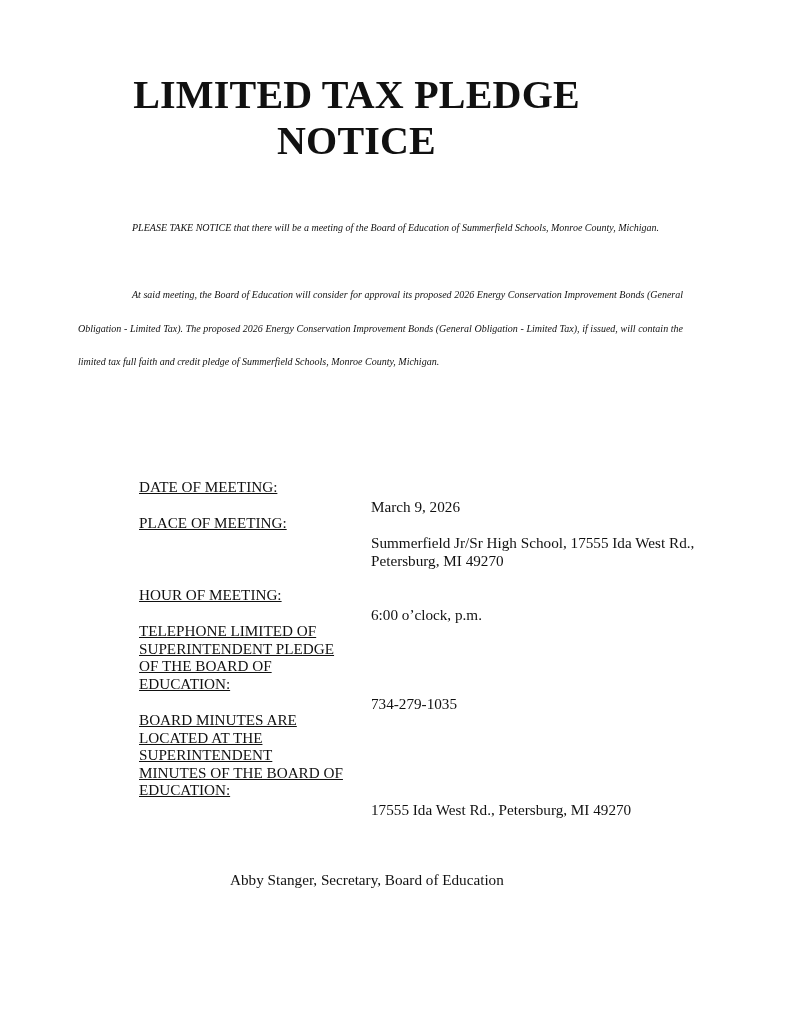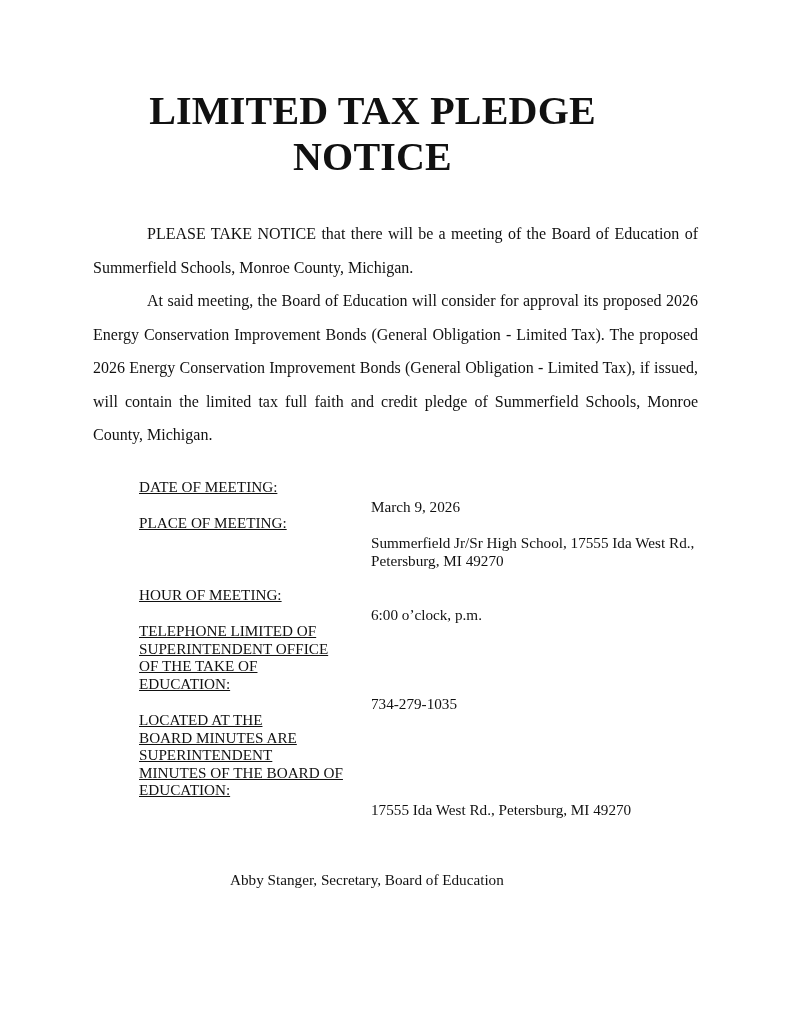--- a/index.html
+++ b/index.html
@@ -2,29 +2,30 @@
 <html><head>
 <meta charset="utf-8">
 <style>
   html, body { margin: 0; padding: 0; background: #ffffff; }
   body {
     width: 791px; height: 1024px; position: relative; overflow: hidden;
     font-family: "Liberation Serif", "DejaVu Serif", serif; color: #111111;
   }
   .title {
     position: absolute; left: 0; width: 713px; text-align: center;
-    font-weight: bold; font-size: 40px; line-height: 46px; margin: 16px;
+    font-weight: bold; font-size: 40px; line-height: 46px; margin: 0;
     letter-spacing: 0.2px;
   }
   .title1 { top: 72px; }
   .title2 { top: 118px; }
   .para {
-    position: absolute; left: 93px; width: 605px;
-    font-size: 16px; line-height: 33.6px; text-align: justify;
+    position: absolute; left: 78px; width: 605px;
+    font-size: 10px; line-height: 33.6px; text-align: justify;
     text-align-last: left;
+    font-style: italic;
   }
   .p1 { top: 201px; }
   .p2 { top: 268px; }
   .indent { display: inline-block; width: 54px; }
   .row { position: absolute; left: 139px; width: 560px; font-size: 15.2px; line-height: 17.5px; }
   .lbl { position: absolute; left: 0; top: 0; width: 220px; text-decoration: underline; }
   .val { position: absolute; left: 232px; top: 0; width: 340px; margin-top: 20px; }
   .sig { position: absolute; left: 187px; top: 871px; font-size: 15.2px; line-height: 18px; margin-left: 43px; }
 </style>
 </head>
@@ -61,33 +62,33 @@
       <div>HOUR OF MEETING:</div>
     </div>
   <div class="val">
       <div>6:00 o’clock, p.m.</div>
     </div>
 </div>
 
 <div class="row" style="top:622px;">
   <div class="lbl">
     <div>TELEPHONE LIMITED OF</div>
-    <div>SUPERINTENDENT OFFICE</div>
-    <div>OF THE TAKE OF</div>
+    <div>SUPERINTENDENT PLEDGE</div>
+    <div>OF THE BOARD OF</div>
     <div>EDUCATION:</div>
   </div>
   <div class="val" style="top:52.5px;">
       <div>734-279-1035</div>
     </div>
 </div>
 
 <div class="row" style="top:711px;">
   <div class="lbl">
+    <div>BOARD MINUTES ARE</div>
     <div>LOCATED AT THE</div>
-    <div>BOARD MINUTES ARE</div>
     <div>SUPERINTENDENT</div>
     <div>MINUTES OF THE BOARD OF</div>
     <div>EDUCATION:</div>
   </div>
   <div class="val" style="top:70px;">
       <div>17555 Ida West Rd., Petersburg, MI 49270</div>
     </div>
 </div>
 
 <div class="sig">Abby Stanger, Secretary, Board of Education</div>

